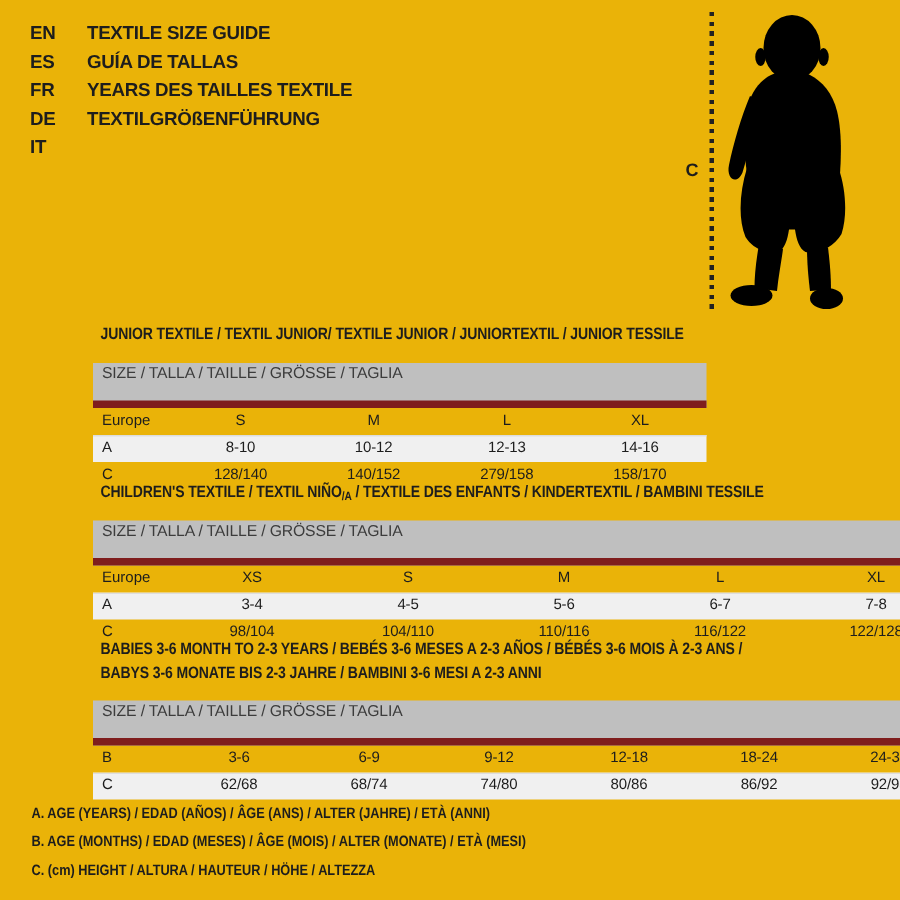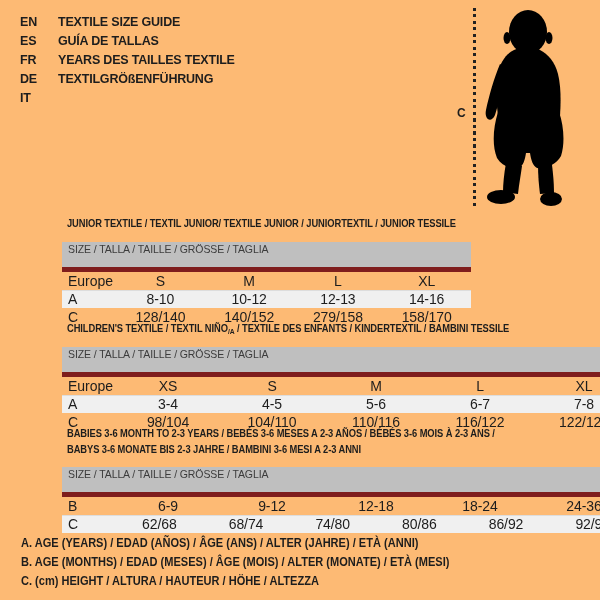--- a/index.html
+++ b/index.html
@@ -1,17 +1,17 @@
 <!DOCTYPE html>
 <html><head>
 <meta charset="utf-8">
 <style>
   html,body{margin:0;padding:0;background:#fff;}
   .sheet{
-    position:relative;width:600px;height:600px;background:#fdba74;
+    position:relative;width:600px;height:600px;background:#eab308;
     font-family:"Liberation Sans",sans-serif;color:#1d1d1d;overflow:hidden;
   }
   
   .lang-list{position:absolute;left:20px;top:13px;}
   .lang-row{display:flex;height:19px;line-height:19px;font-weight:bold;font-size:12.5px;letter-spacing:-0.2px;}
   .lang-code{width:38px;}
   .lang-label{white-space:nowrap;}
 
   
   .c-label{position:absolute;left:457px;top:106px;font-weight:bold;font-size:12px;}
@@ -30,28 +30,28 @@
     margin:0 0 0 5px;height:13px;line-height:13px;font-size:11px;font-weight:bold;
     letter-spacing:-0.1px;white-space:nowrap;transform:scaleX(0.85);transform-origin:0 0;
   }
   .tbl-title.second{margin-top:3px;}
   .sub{font-size:8px;vertical-align:-2px;}
   .size-bar{
     margin-top:12px;height:30px;line-height:14px;background:#bfbfbf;border-bottom:5px solid #7f1d1d;
     box-sizing:border-box;padding-left:6px;font-size:10.5px;color:#3c3c3c;letter-spacing:-0.1px;white-space:nowrap;
   }
   #tbl3 .size-bar{margin-top:11px;}
-  .trow{display:flex;height:18px;line-height:18px;font-size:14px;}
+  .trow{display:flex;height:18px;line-height:18px;font-size:10px;}
   .trow.alt{background:#f0f0f0;box-shadow:inset 0 1px 0 #dddddd;}
   .tlabel{width:54px;padding-left:6px;box-sizing:border-box;}
   .tcell{flex:1;text-align:center;letter-spacing:-0.1px;}
 
   
   .footnotes{position:absolute;left:21px;top:533px;}
-  .fn-line{height:19px;line-height:19px;font-size:13px;font-weight:bold;white-space:nowrap;}
+  .fn-line{height:19px;line-height:19px;font-size:10px;font-weight:bold;white-space:nowrap;}
   .fn-line span{display:inline-block;transform:scaleX(0.85);transform-origin:0 50%;}
 </style>
 </head>
 <body>
 
 <div class="sheet">
 
   <div class="lang-list">
 
       <div class="lang-row">
@@ -156,20 +156,21 @@
       </div>
   </section>
 
   <section class="tbl" id="tbl3">
     <h2 class="tbl-title">BABIES 3-6 MONTH TO 2-3 YEARS / BEBÉS 3-6 MESES A 2-3 AÑOS / BÉBÉS 3-6 MOIS À 2-3 ANS /</h2>
     <h2 class="tbl-title second">BABYS 3-6 MONATE BIS 2-3 JAHRE / BAMBINI 3-6 MESI A 2-3 ANNI</h2>
     <div class="size-bar">SIZE / TALLA / TAILLE / GRÖSSE / TAGLIA</div>
     <div>
         <div class="trow">
           <span class="tlabel">B</span>
+          <span class="tcell">3-6</span>
           <span class="tcell">6-9</span>
           <span class="tcell">9-12</span>
           <span class="tcell">12-18</span>
           <span class="tcell">18-24</span>
           <span class="tcell">24-36</span>
         </div>
         <div class="trow alt">
           <span class="tlabel">C</span>
           <span class="tcell">62/68</span>
           <span class="tcell">68/74</span>

